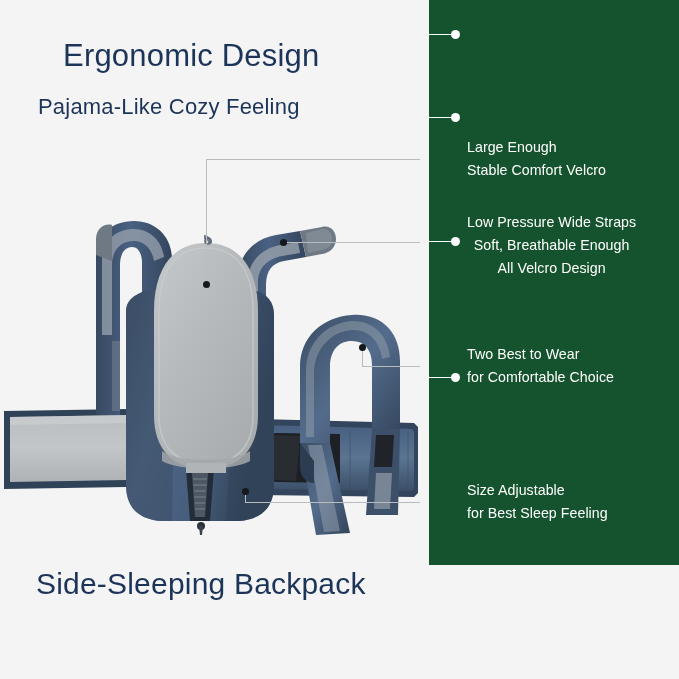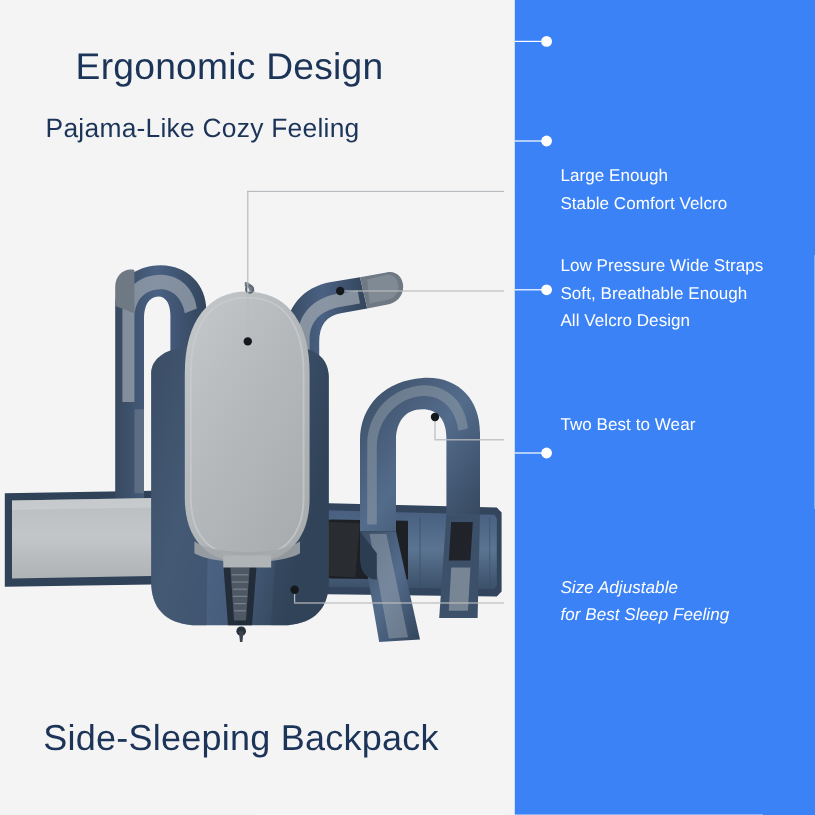--- a/index.html
+++ b/index.html
@@ -12,22 +12,22 @@
   #stage {
     position: relative;
     width: 679px; height: 679px;
     background: #f4f4f5;
   }
 
   
   .blue-panel {
     position: absolute;
     top: 0; left: 429px;
-    width: 250px; height: 679px;
-    background: #3b82f6;
+    width: 250px; height: 565px;
+    background: #14532d;
   }
   .panel-gutter {
     position: absolute;
     top: 0; left: 420px;
     width: 9px; height: 679px;
     background: #f4f4f5;
   }
 
   
   .title-main {
@@ -50,21 +50,20 @@
     white-space: nowrap;
   }
   .title-bottom {
     position: absolute;
     left: 36px; top: 567px;
     font-size: 30px;
     font-weight: 400;
     letter-spacing: 0.2px;
     color: #1c3458;
     white-space: nowrap;
-    margin-top: 32px;
   }
 
   
   .callout {
     position: absolute;
     color: #ffffff;
     font-size: 14.2px;
     line-height: 1.62;
     letter-spacing: 0.05px;
     white-space: nowrap;
@@ -313,31 +312,32 @@
     <div class="bullet-dot" style="left:22px; top:237px;"></div>
 
     <div class="conn conn-h conn-white" style="left:0; top:377px; width:26px;"></div>
     <div class="bullet-dot" style="left:22px; top:373px;"></div>
 
     <div class="callout" style="left:38px; top:136px;">
       <span class="ln">Large Enough</span>
       <span class="ln">Stable Comfort Velcro</span>
     </div>
 
-    <div class="callout" style="left:38px; top:211px;">
+    <div class="callout" style="left:38px; top:211px;text-align:center;">
       <span class="ln">Low Pressure Wide Straps</span>
       <span class="ln">Soft, Breathable Enough</span>
       <span class="ln">All Velcro Design</span>
     </div>
 
     <div class="callout" style="left:38px; top:343px;">
       <span class="ln">Two Best to Wear</span>
+      <span class="ln">for Comfortable Choice</span>
     </div>
 
-    <div class="callout" style="left:38px; top:479px;font-style:italic;">
+    <div class="callout" style="left:38px; top:479px;">
       <span class="ln">Size Adjustable</span>
       <span class="ln">for Best Sleep Feeling</span>
     </div>
   </div>
 
   <div class="title-main">Ergonomic Design</div>
   <div class="title-sub">Pajama-Like Cozy Feeling</div>
   <div class="title-bottom">Side-Sleeping Backpack</div>
 
 </div>

